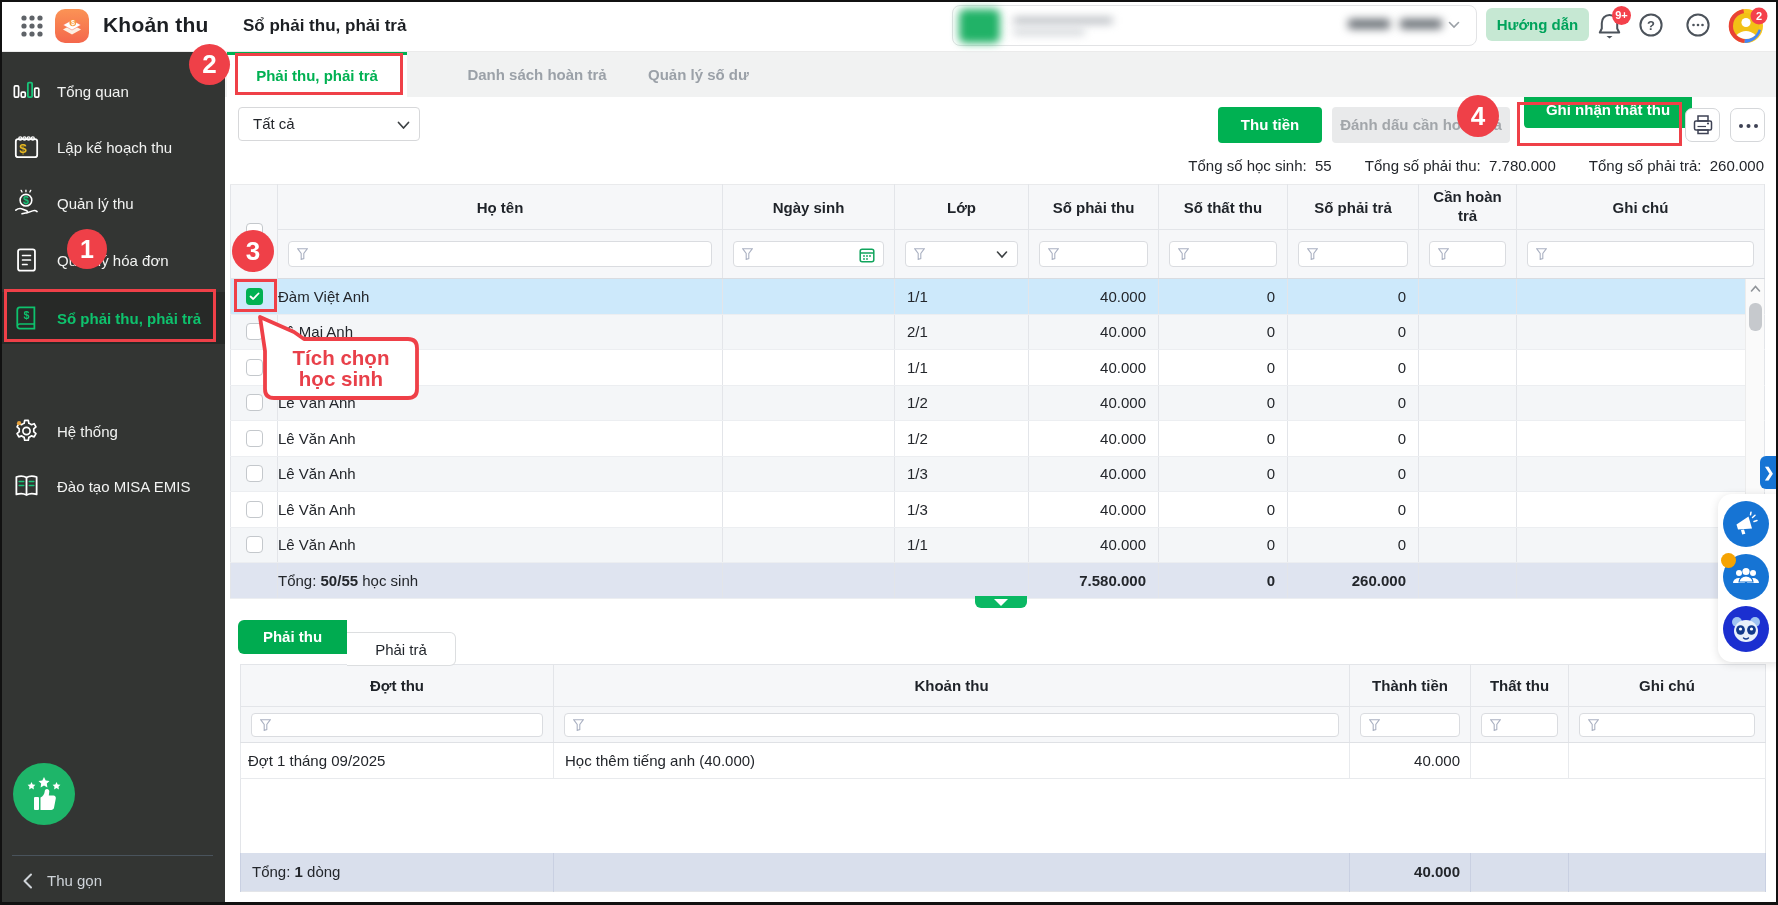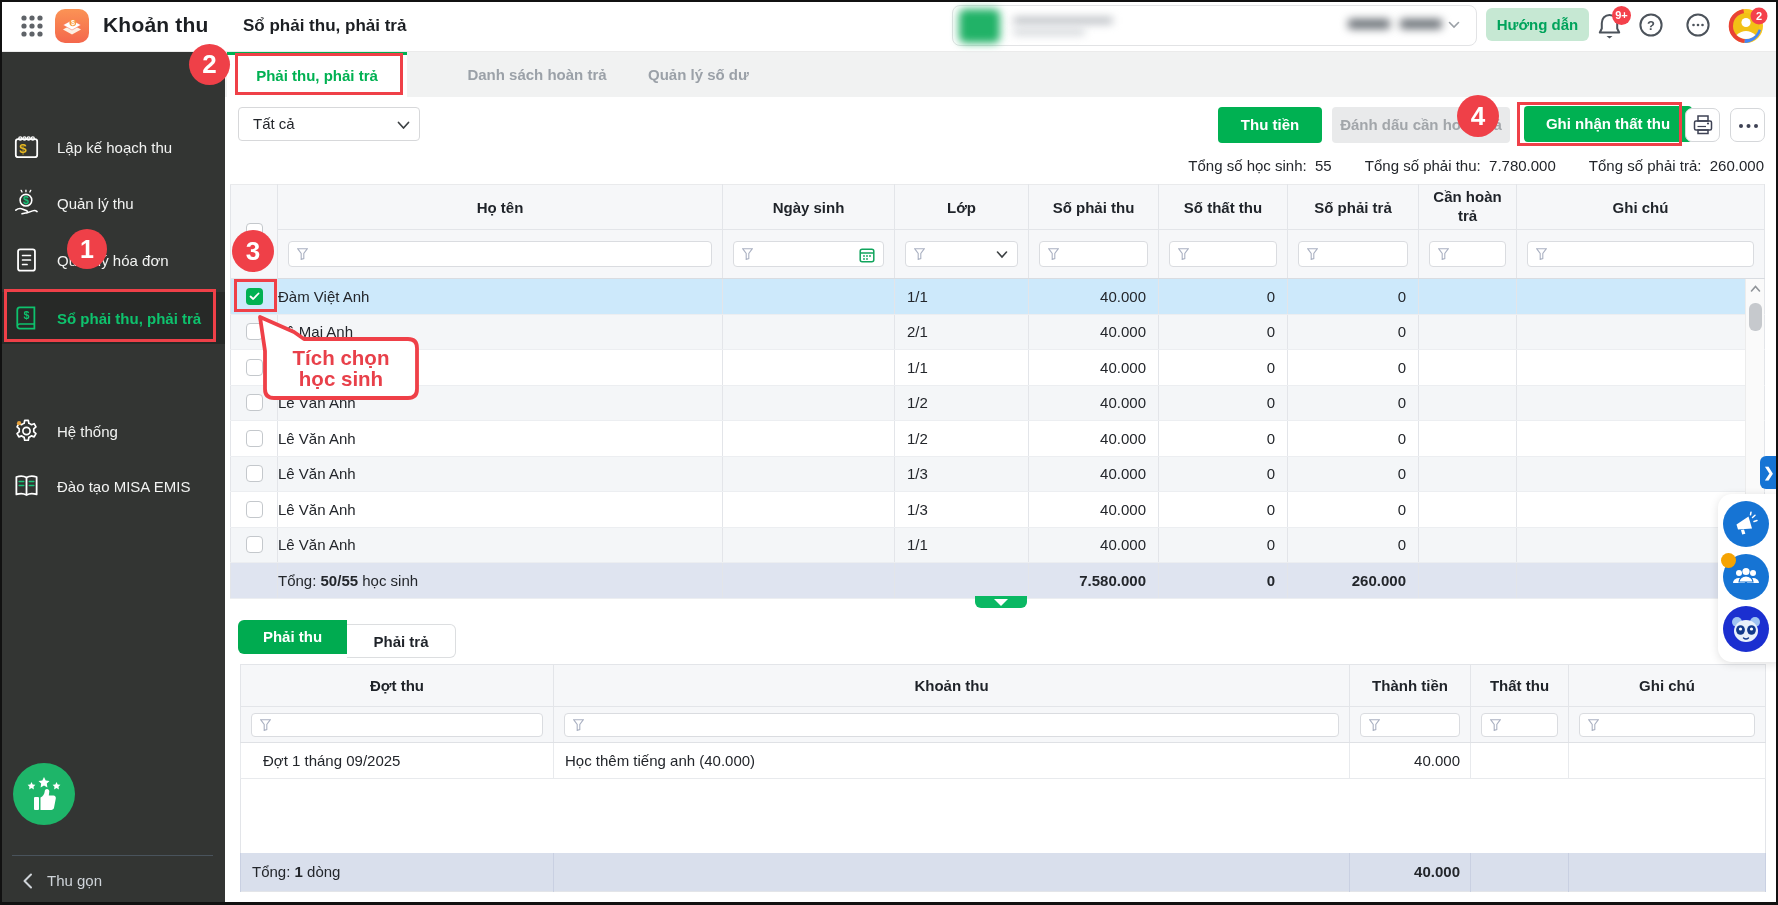--- a/index.html
+++ b/index.html
@@ -52,21 +52,21 @@
 .funnel { position:absolute; left:8px; top:6px; }
 
 #t2 { position:absolute; left:240px; top:664px; width:1525px; border:1px solid #e3e5e9; }
 #t2 th { background:#f6f7f9; font-weight:bold; color:#1f2329; border:1px solid #e3e5e9; }
 #t2 td.bd { border:1px solid #e8eaed; }
 #t2 tr.foot td { background:#d9dfec; border-left:1px solid #c9d0e2; border-right:1px solid #c9d0e2; }
 
 
 #seg { position:absolute; left:238px; top:620px; height:34px; z-index:1; }
 #seg .s1 { position:absolute; left:0; top:0; width:109px; height:34px; background:#00ab50; color:#fff; border-radius:6px 0 0 6px; font-weight:bold; font-size:15px; text-align:center; line-height:34px; }
-#seg .s2 { position:absolute; left:109px; top:4px; width:109px; height:34px; background:#fff; border:1px solid #dcdee0; border-left:none; color:#1f2329; border-radius:0 6px 6px 0; font-weight:bold; font-size:15px; text-align:center; line-height:34px; }
+#seg .s2 { position:absolute; left:109px; top:12px; width:109px; height:34px; background:#fff; border:1px solid #dcdee0; border-left:none; color:#1f2329; border-radius:0 6px 6px 0; font-weight:normal; font-size:15px; text-align:center; line-height:34px; }
 
 
 #sb { position:absolute; left:1745px; top:279px; width:19px; height:317px; background:#fafafa; border-left:1px solid #ececec; z-index:2; }
 #sb .thumb { position:absolute; left:3px; top:24px; width:13px; height:28px; background:#c6c9cd; border-radius:6px; }
 
 
 #collapse { position:absolute; left:975px; top:596px; width:52px; height:12px; background:#0ab863; border-radius:0 0 6px 6px; z-index:2; }
 
 
 .anno-circle { position:absolute; background:#ef4048; border-radius:50%; color:#fff; font-weight:bold; text-align:center; z-index:20; }
@@ -150,20 +150,29 @@
     <path d="M16.5 36 A17 17 0 0 0 33 23 L18 19 Z" fill="#4286f5"></path>
     <circle cx="18" cy="19" r="13" fill="#f2c116"></circle>
     <circle cx="18" cy="15.5" r="4.6" fill="#fff"></circle>
     <path d="M8.5 28 Q18 20 27.5 28 Q23 32 18 32 Q13 32 8.5 28 Z" fill="#fff"></path>
     <circle cx="31" cy="9" r="8.5" fill="#f4414b"></circle>
     <text x="31" y="13" font-size="11" font-weight="bold" fill="#fff" text-anchor="middle" font-family="Liberation Sans">2</text>
   </svg>
   <div class="abs" style="left:0;top:51px;width:1778px;height:1px;background:#ebebeb"></div>
 </div>
 <div id="sidebar">
+  <div class="mitem" style="top:14px">
+    <svg class="mico" viewBox="0 0 24 24">
+      <rect x="1.2" y="7.5" width="3.8" height="10" rx="1" fill="none" stroke="#fff" stroke-width="1.5"></rect>
+      <rect x="7.3" y="13" width="3.6" height="4.5" rx="1" fill="none" stroke="#fff" stroke-width="1.5"></rect>
+      <rect x="13.2" y="4.5" width="3.8" height="13" rx="1" fill="none" stroke="#18c479" stroke-width="1.6"></rect>
+      <rect x="19.3" y="9.5" width="3.6" height="8" rx="1" fill="none" stroke="#fff" stroke-width="1.5"></rect>
+    </svg>
+    <div class="mtxt">Tổng quan</div>
+  </div>
   <div class="mitem" style="top:70px">
     <svg class="mico" viewBox="0 0 24 24">
       <rect x="2.5" y="5" width="19" height="16" rx="2" fill="none" stroke="#fff" stroke-width="1.6"></rect>
       <circle cx="6.5" cy="4.5" r="1.4" fill="none" stroke="#fff" stroke-width="1.1"></circle>
       <circle cx="10.2" cy="4.5" r="1.4" fill="none" stroke="#fff" stroke-width="1.1"></circle>
       <circle cx="13.9" cy="4.5" r="1.4" fill="none" stroke="#fff" stroke-width="1.1"></circle>
       <circle cx="17.6" cy="4.5" r="1.4" fill="none" stroke="#fff" stroke-width="1.1"></circle>
       <text x="9" y="17.3" font-size="12" font-weight="bold" fill="#e7b821" text-anchor="middle" font-family="Liberation Sans">$</text>
     </svg>
     <div class="mtxt">Lập kế hoạch thu</div>
@@ -237,21 +246,21 @@
 <div class="tab-in" style="left:648px;width:101px;text-align:left">Quản lý số dư</div>
 
 <div class="abs" style="left:238px;top:107px;width:182px;height:34px;border:1px solid #d7d8da;border-radius:4px;background:#fff">
   <span style="position:absolute;left:14px;top:7px;font-size:15px;color:#23262b">Tất cả</span>
   <svg class="abs" style="left:158px;top:13px" width="13" height="9" viewBox="0 0 13 9">
       <path d="M1.5 1.5 L6.5 7 L11.5 1.5" stroke="#3c4043" stroke-width="1.7" fill="none" stroke-linecap="round" stroke-linejoin="round"></path>
     </svg>
 </div>
 <div class="gbtn" style="left:1218px;top:107px;width:104px;height:36px;line-height:36px">Thu tiền</div>
 <div id="btn-disabled">Đánh dấu cần hoàn trả</div>
-<div class="gbtn" style="left:1524px;top:106px;width:168px;height:36px;line-height:36px">Ghi nhận thất thu</div>
+<div class="gbtn" style="left:1524px;top:92px;width:168px;height:36px;line-height:36px">Ghi nhận thất thu</div>
 <div class="iconbtn" style="left:1685px">
   <svg class="abs" style="left:7px;top:6px" width="20" height="20" viewBox="0 0 20 20">
     <rect x="5" y="1" width="10" height="5" fill="none" stroke="#3e4254" stroke-width="1.5"></rect>
     <rect x="1.5" y="6" width="17" height="9" rx="1.5" fill="none" stroke="#3e4254" stroke-width="1.5"></rect>
     <circle cx="15" cy="8.5" r="1.1" fill="#3e4254"></circle>
     <line x1="4.5" y1="11.5" x2="13" y2="11.5" stroke="#3e4254" stroke-width="1.2"></line>
     <rect x="5" y="15" width="10" height="3.5" fill="none" stroke="#3e4254" stroke-width="1.5"></rect>
   </svg>
 </div>
 <div class="iconbtn" style="left:1730px">
@@ -546,21 +555,21 @@
         </th>
     <th style="font-weight:normal;border-bottom:1px solid #dfe1e5">
           <div class="finput" style="height:24px">
             <svg class="funnel" style="top:5px" width="11" height="12" viewBox="0 0 11 12">
               <path d="M.8.8 H10.2 L6.8 5.5 V10.6 L4.2 11.4 V5.5 Z" fill="none" stroke="#aab1c2" stroke-width="1.1"></path>
             </svg>
           </div>
         </th>
   </tr>
   <tr style="height:36px">
-        <td class="bd" style="padding-left:22px">Đợt 1 tháng 09/2025</td>
+        <td class="bd" style="padding-left:7px">Đợt 1 tháng 09/2025</td>
         <td class="bd" style="padding-left:11px">Học thêm tiếng anh (40.000)</td>
         <td class="bd num" style="padding-right:10px">40.000</td>
         <td class="bd"></td>
         <td class="bd"></td>
       </tr>
   <tr style="height:74px">
         <td></td>
         <td></td>
         <td></td>
         <td></td>

